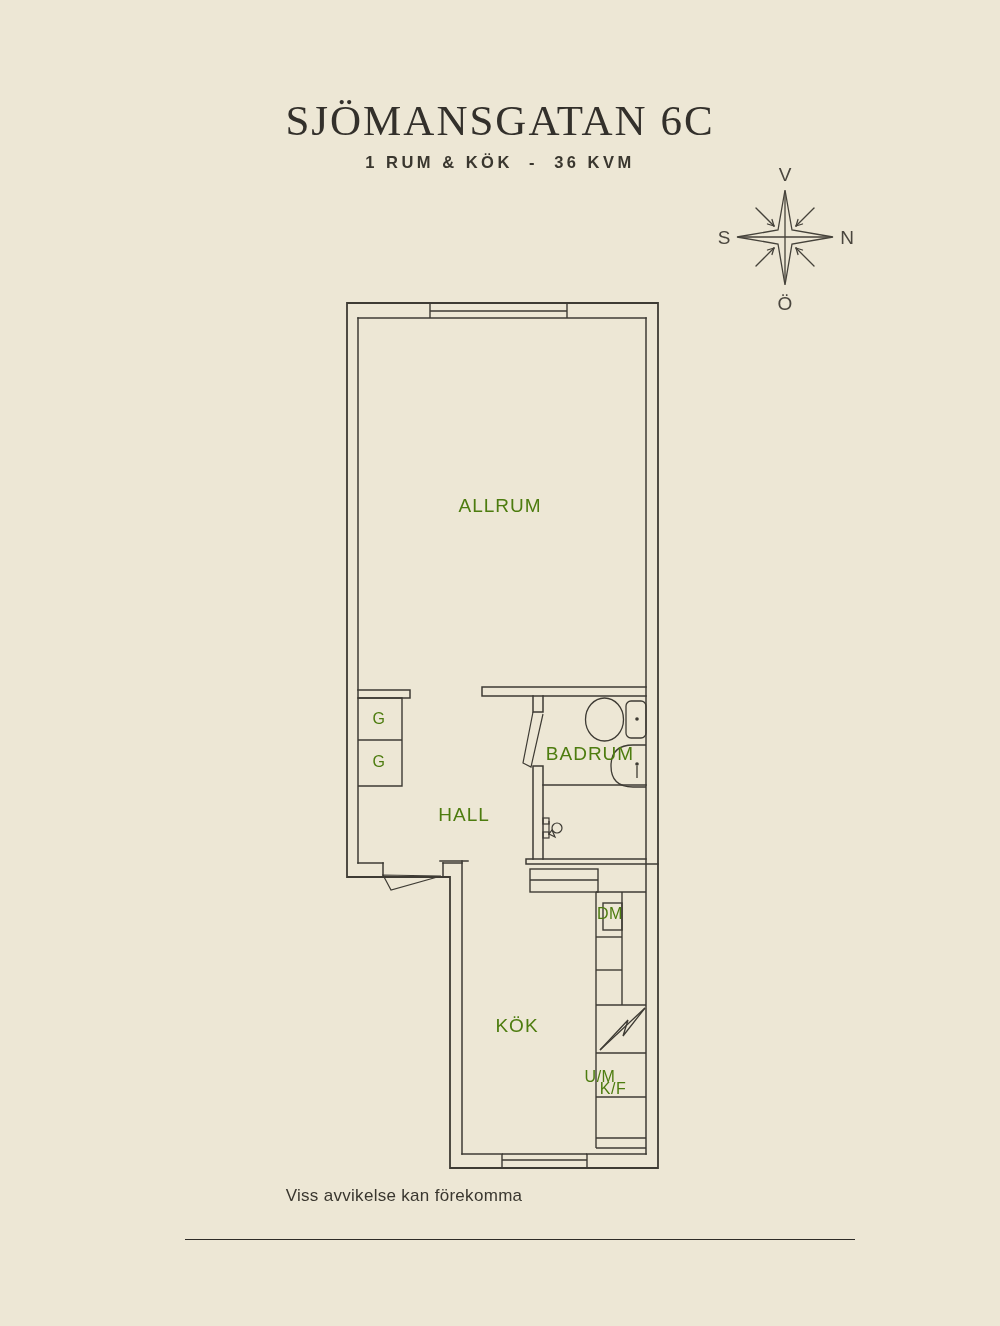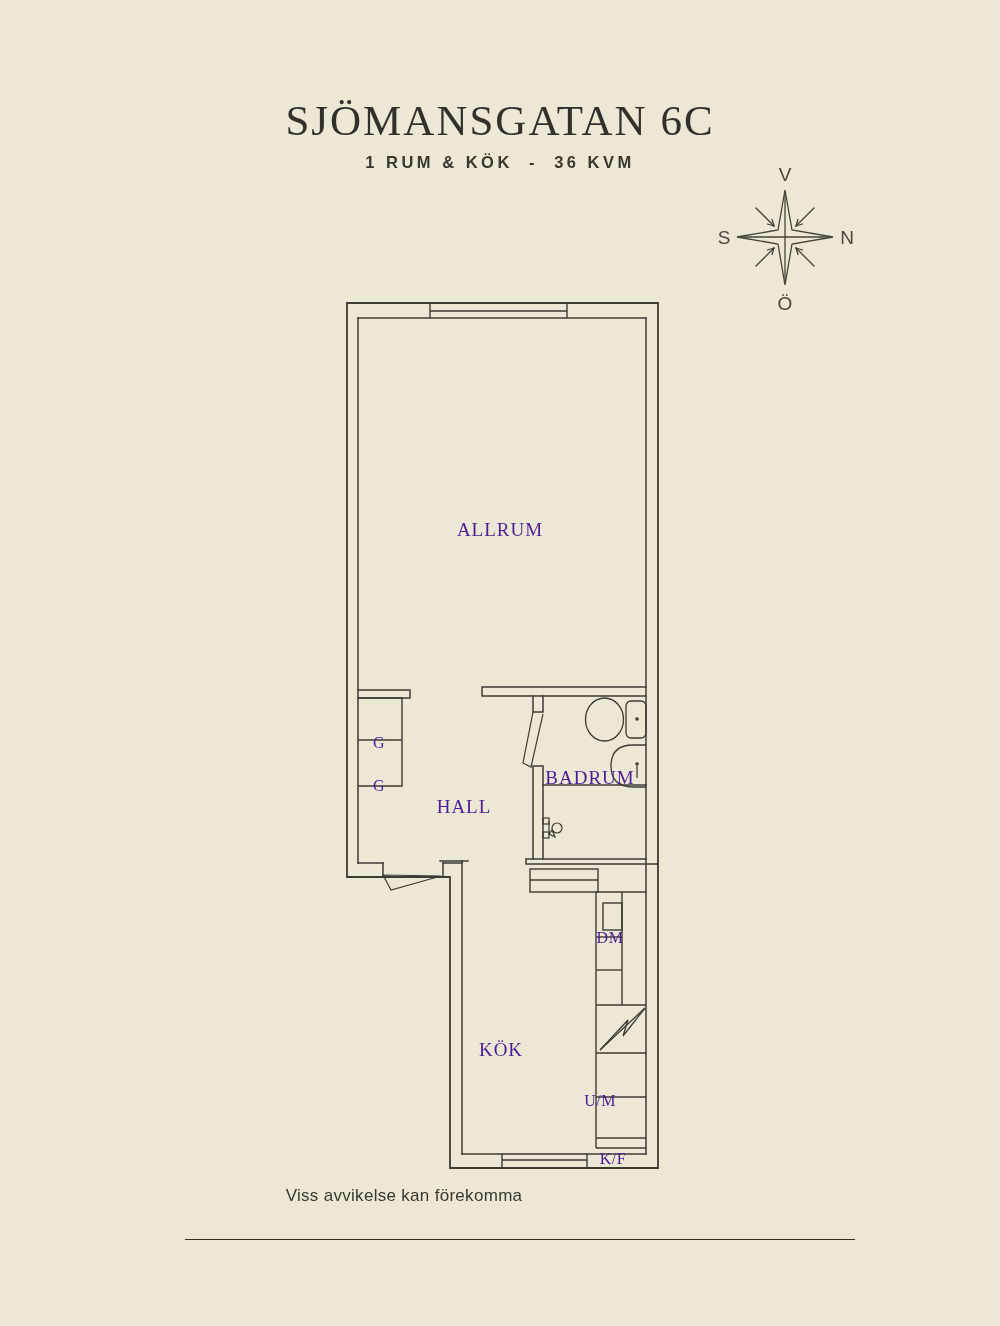--- a/index.html
+++ b/index.html
@@ -28,22 +28,22 @@
   
   .compass{position:absolute;left:700px;top:152px;}
   .compass text{
     font-family:"Liberation Sans",sans-serif;
     font-size:19px;fill:#4A463E;
   }
   
   .plan{position:absolute;inset:0;}
   .room-label,.fixture-label{
     position:absolute;transform:translate(-50%,-50%);
-    font-family:Liberation Serif, serif;
-    color:#4c1d95;white-space:nowrap;margin-top:24px;
+    font-family:Liberation Sans, sans-serif;
+    color:#4d7c0f;white-space:nowrap;
   }
   .room-label{font-size:19px;letter-spacing:1px;}
   .fixture-label{font-size:16px;letter-spacing:0.5px;}
   
   .disclaimer{
     position:absolute;top:1186px;left:0;width:808px;
     text-align:center;font-size:17px;color:#3A372F;letter-spacing:0.3px;
   }
   .bottom-rule{
     position:absolute;top:1239px;left:185px;width:670px;height:0;
@@ -176,27 +176,27 @@
         <path d="M596,1138 H646"></path>
       </g>
 
       <g stroke="#3E3B34" stroke-width="1.3" fill="none">
         <path d="M600,1050 L645,1008"></path>
         <path d="M600,1050 L628,1020 L623,1036 L645,1008"></path>
       </g>
     </svg>
 
     <div class="room-label" style="left:500px;top:506px;">ALLRUM</div>
-    <div class="room-label" style="left:464px;top:783px;">HALL</div>
+    <div class="room-label" style="left:464px;top:815px;">HALL</div>
     <div class="room-label" style="left:590px;top:754px;">BADRUM</div>
-    <div class="room-label" style="left:501px;top:1026px;text-align:center;">KÖK</div>
+    <div class="room-label" style="left:517px;top:1026px;text-align:center;">KÖK</div>
 
     <div class="fixture-label" style="left:379px;top:719px;">G</div>
     <div class="fixture-label" style="left:379px;top:762px;">G</div>
     <div class="fixture-label" style="left:610px;top:914px;">DM</div>
     <div class="fixture-label" style="left:600px;top:1077px;">U/M</div>
-    <div class="fixture-label" style="left:613px;top:1135px;">K/F</div>
+    <div class="fixture-label" style="left:613px;top:1089px;">K/F</div>
   </div>
 
   <div class="disclaimer">Viss avvikelse kan förekomma</div>
   <div class="bottom-rule"></div>
 
 </div>
 
 </body></html>

